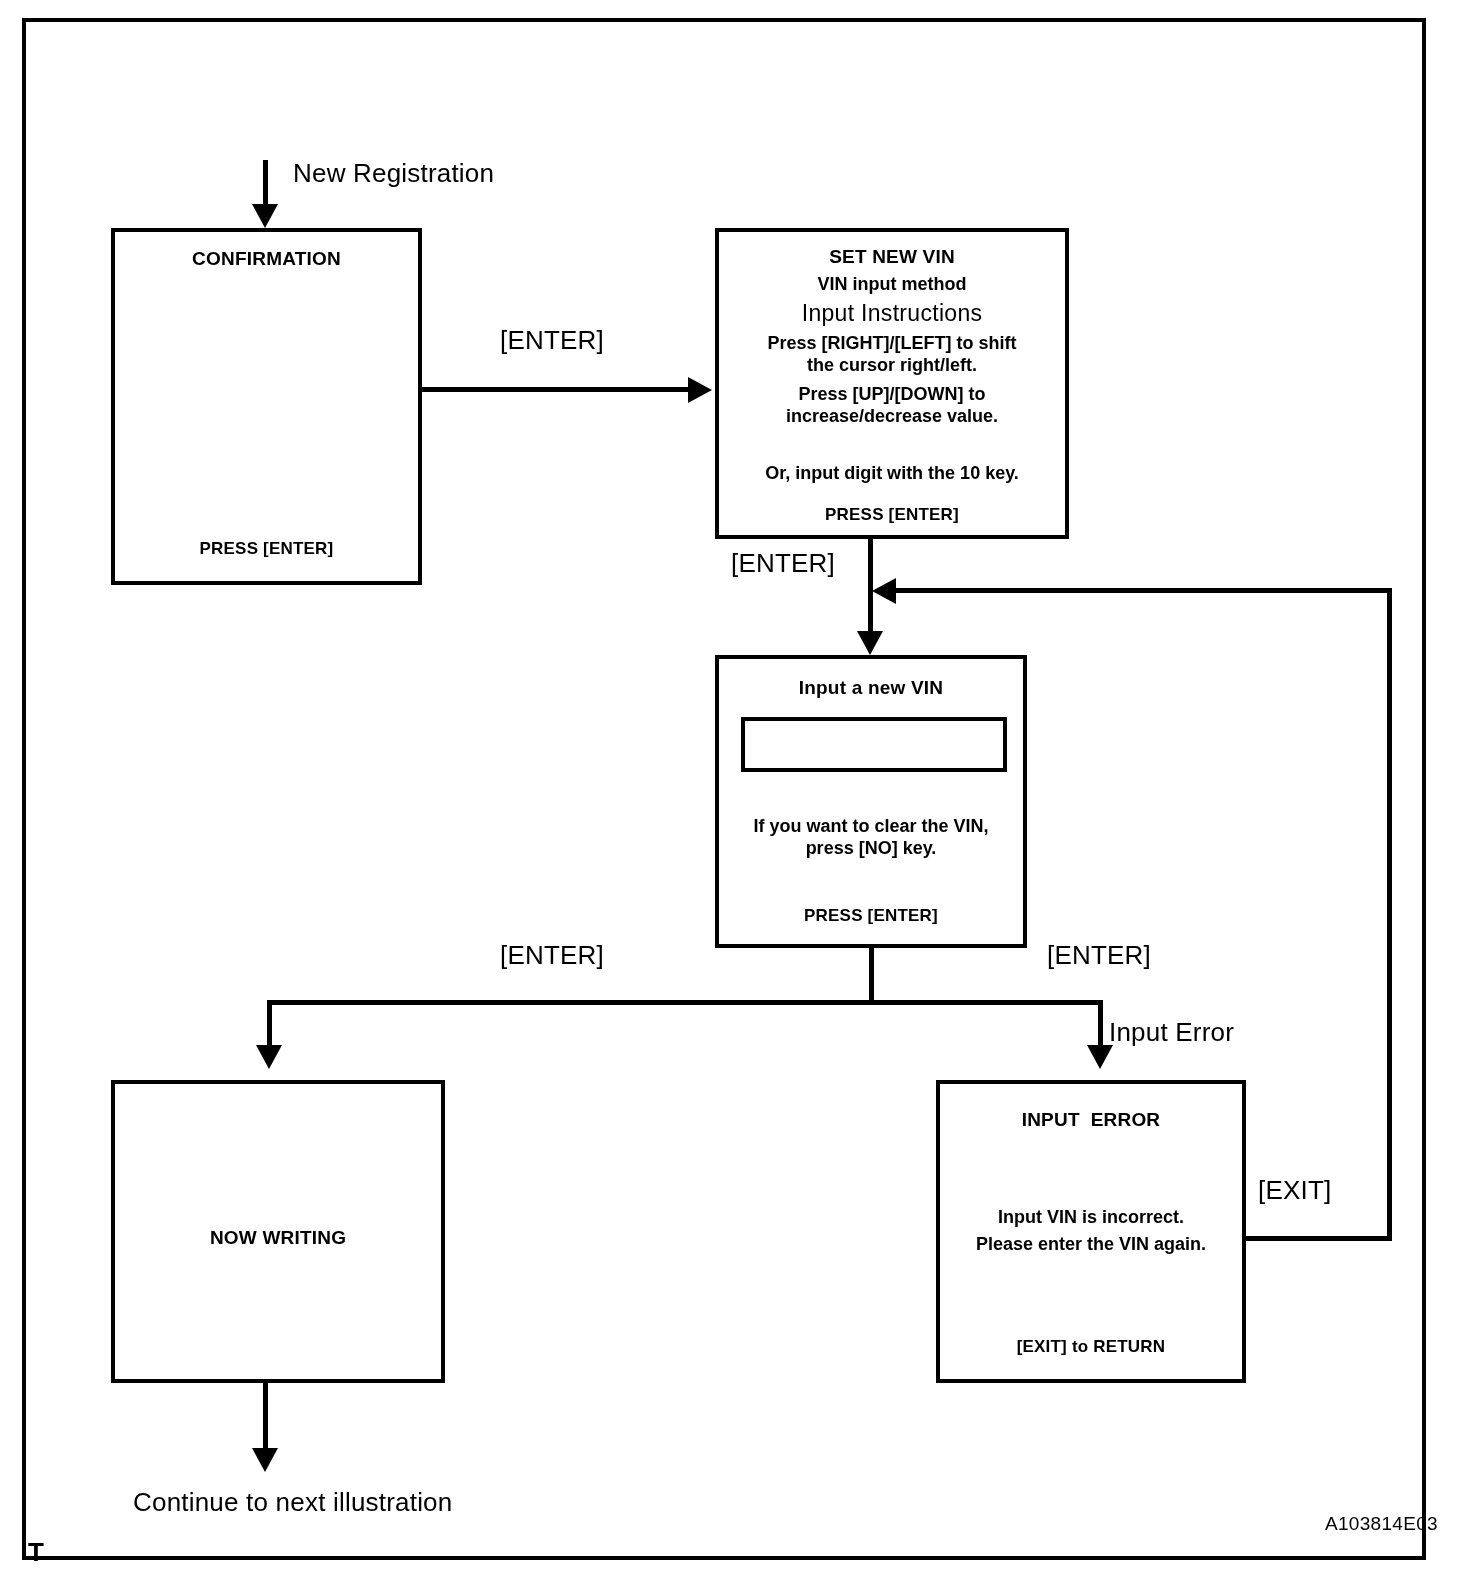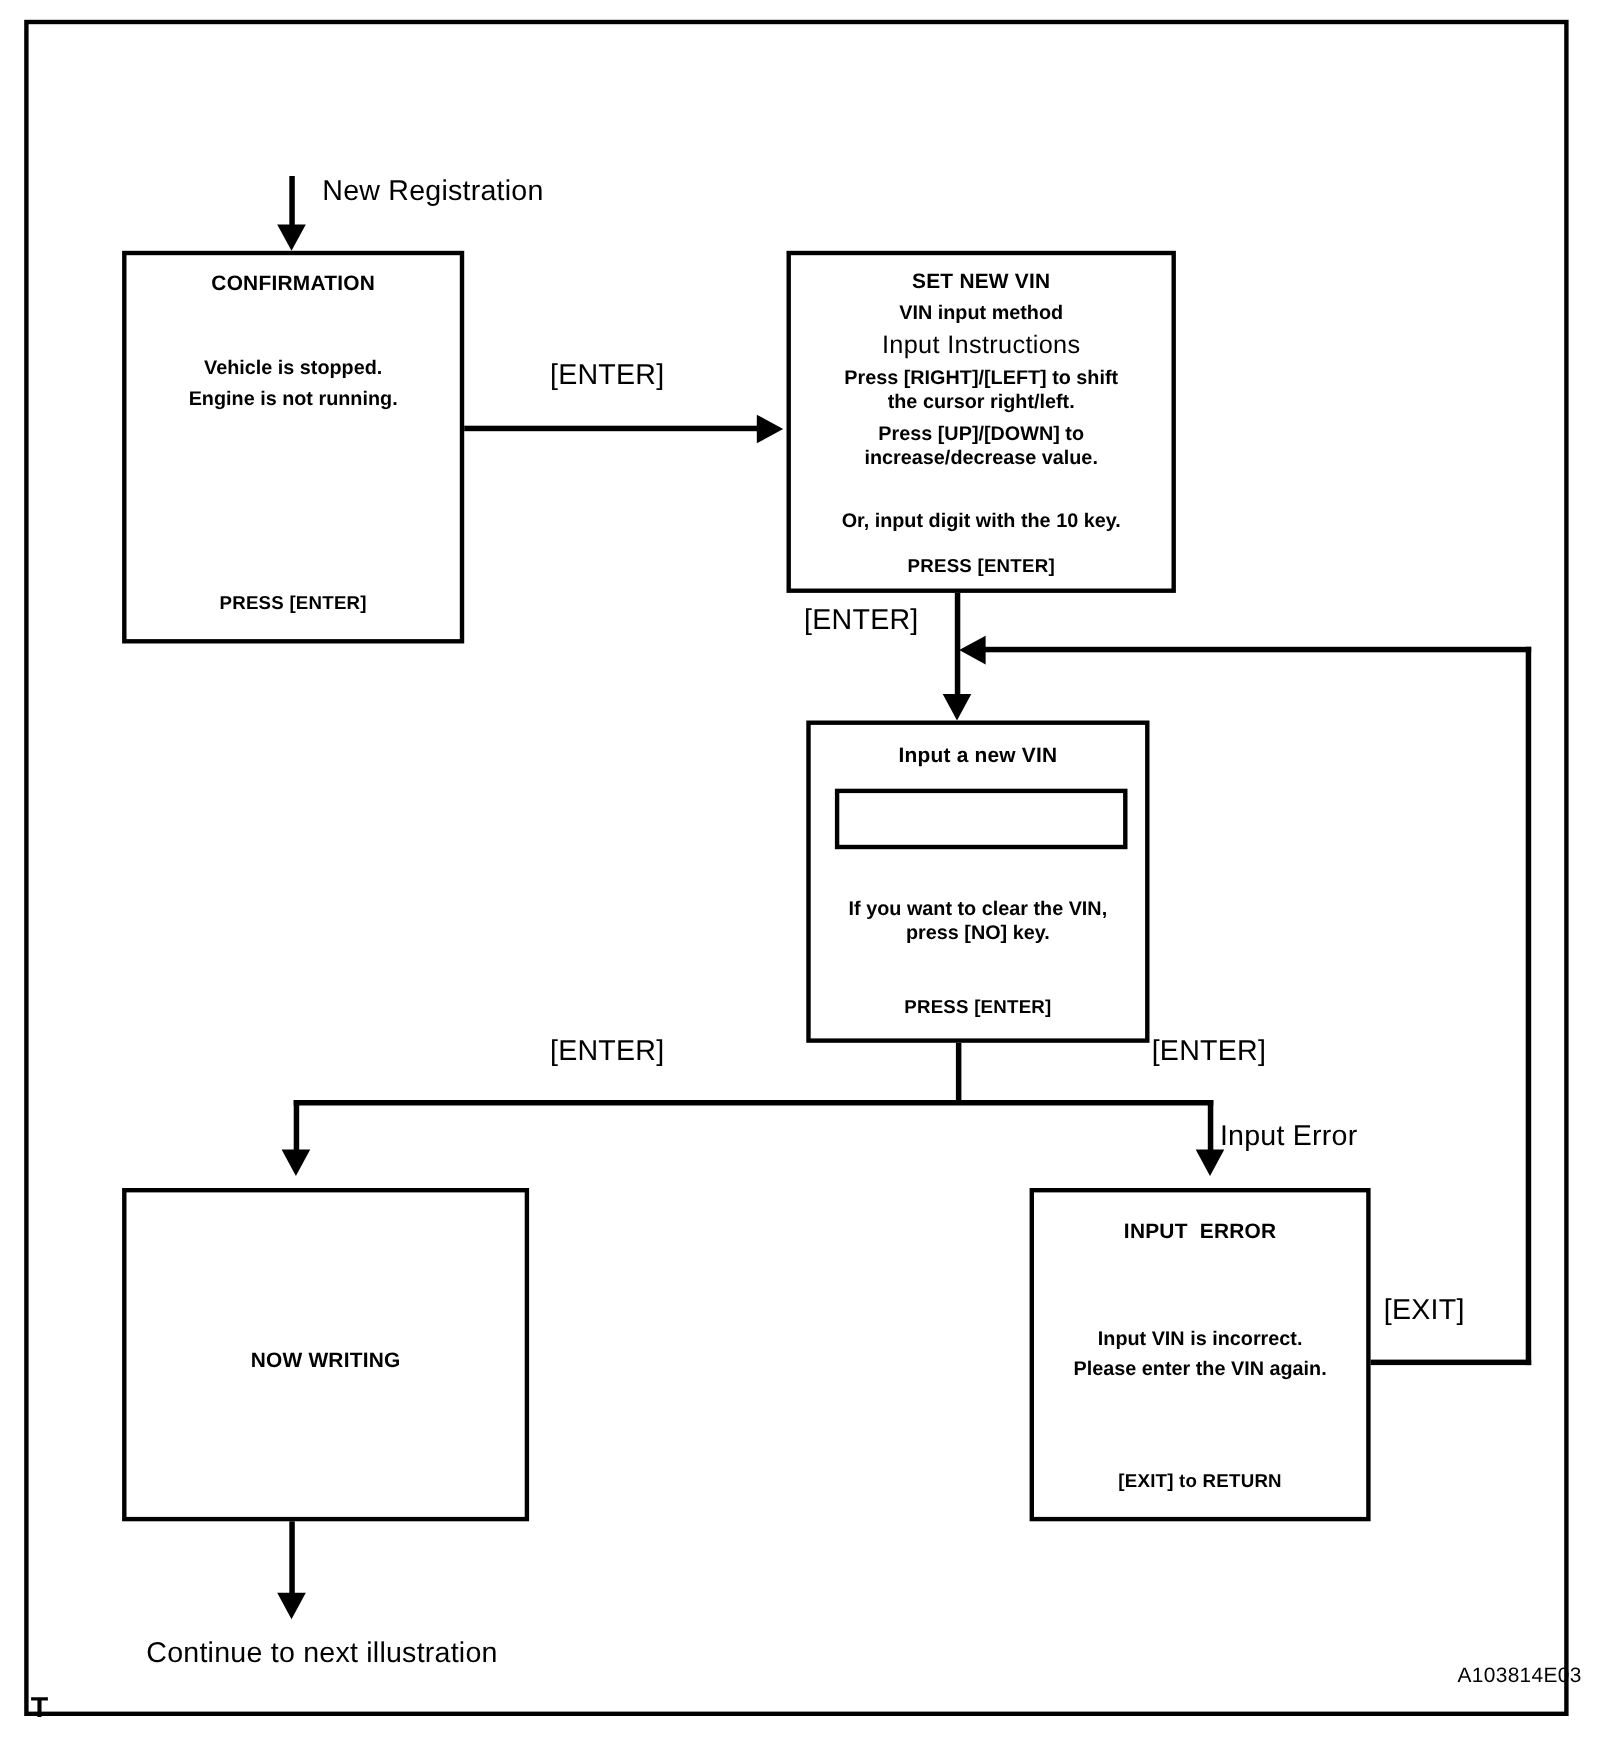--- a/index.html
+++ b/index.html
@@ -132,24 +132,20 @@
 <div id="canvas">
 
   <div class="page-frame"></div>
 
   <div class="v-line" style="left:263px; top:160px; height:50px;"></div>
   <div class="arrow-down" style="left:252px; top:204px;"></div>
   <div class="edge-label" style="left:293px; top:158px;">New Registration</div>
 
   <div class="screen-box" style="left:111px; top:228px; width:311px; height:357px;">
     <div class="scr-title" style="position:absolute; left:0; right:0; top:16px;">CONFIRMATION</div>
-    <div style="position:absolute; left:0; right:0; top:92px;">
-      <div class="scr-body">Vehicle is stopped.</div>
-      <div class="scr-body" style="margin-top:6px;">Engine is not running.</div>
-    </div>
     <div class="scr-footer" style="position:absolute; left:0; right:0; bottom:22px;">PRESS [ENTER]</div>
   </div>
 
   <div class="h-line" style="left:422px; top:387px; width:268px;"></div>
   <div class="arrow-right" style="left:688px; top:377px;"></div>
   <div class="edge-label" style="left:500px; top:325px;">[ENTER]</div>
 
   <div class="screen-box" style="left:715px; top:228px; width:354px; height:311px;">
     <div class="scr-title" style="position:absolute; left:0; right:0; top:14px;">SET NEW VIN</div>
     <div class="scr-sub" style="position:absolute; left:0; right:0; top:42px;">VIN input method</div>
@@ -167,21 +163,21 @@
   <div class="v-line" style="left:868px; top:539px; height:98px;"></div>
   <div class="arrow-down" style="left:857px; top:631px;"></div>
   <div class="edge-label" style="left:731px; top:548px;">[ENTER]</div>
 
   <div class="h-line" style="left:895px; top:588px; width:497px;"></div>
   <div class="arrow-left" style="left:872px; top:578px;"></div>
   <div class="v-line" style="left:1387px; top:588px; height:653px;"></div>
   <div class="h-line" style="left:1245px; top:1236px; width:147px;"></div>
   <div class="edge-label" style="left:1258px; top:1175px;">[EXIT]</div>
 
-  <div class="screen-box" style="left:733px; top:655px; width:312px; height:293px;">
+  <div class="screen-box" style="left:715px; top:655px; width:312px; height:293px;">
     <div class="scr-title" style="position:absolute; left:0; right:0; top:18px;">Input a new VIN</div>
     <div class="vin-field" style="position:absolute; left:22px; top:58px; width:266px; height:55px;"></div>
     <div style="position:absolute; left:0; right:0; top:157px;">
       <div class="scr-body">If you want to clear the VIN,</div>
       <div class="scr-body">press [NO] key.</div>
     </div>
     <div class="scr-footer" style="position:absolute; left:0; right:0; bottom:18px;">PRESS [ENTER]</div>
   </div>
 
   <div class="v-line" style="left:869px; top:948px; height:55px;"></div>
@@ -189,21 +185,21 @@
 
   <div class="v-line" style="left:267px; top:1000px; height:50px;"></div>
   <div class="arrow-down" style="left:256px; top:1045px;"></div>
   <div class="edge-label" style="left:500px; top:940px;">[ENTER]</div>
 
   <div class="v-line" style="left:1098px; top:1000px; height:50px;"></div>
   <div class="arrow-down" style="left:1087px; top:1045px;"></div>
   <div class="edge-label" style="left:1047px; top:940px;">[ENTER]</div>
   <div class="edge-label" style="left:1109px; top:1017px;">Input Error</div>
 
-  <div class="screen-box" style="left:111px; top:1080px; width:370px; height:303px;">
+  <div class="screen-box" style="left:111px; top:1080px; width:334px; height:303px;">
     <div class="scr-title" style="position:absolute; left:0; right:0; top:143px;">NOW WRITING</div>
   </div>
 
   <div class="v-line" style="left:263px; top:1383px; height:72px;"></div>
   <div class="arrow-down" style="left:252px; top:1448px;"></div>
   <div class="edge-label" style="left:133px; top:1487px;">Continue to next illustration</div>
 
   <div class="screen-box" style="left:936px; top:1080px; width:310px; height:303px;">
     <div class="scr-title" style="position:absolute; left:0; right:0; top:25px;">INPUT  ERROR</div>
     <div style="position:absolute; left:0; right:0; top:123px;">

